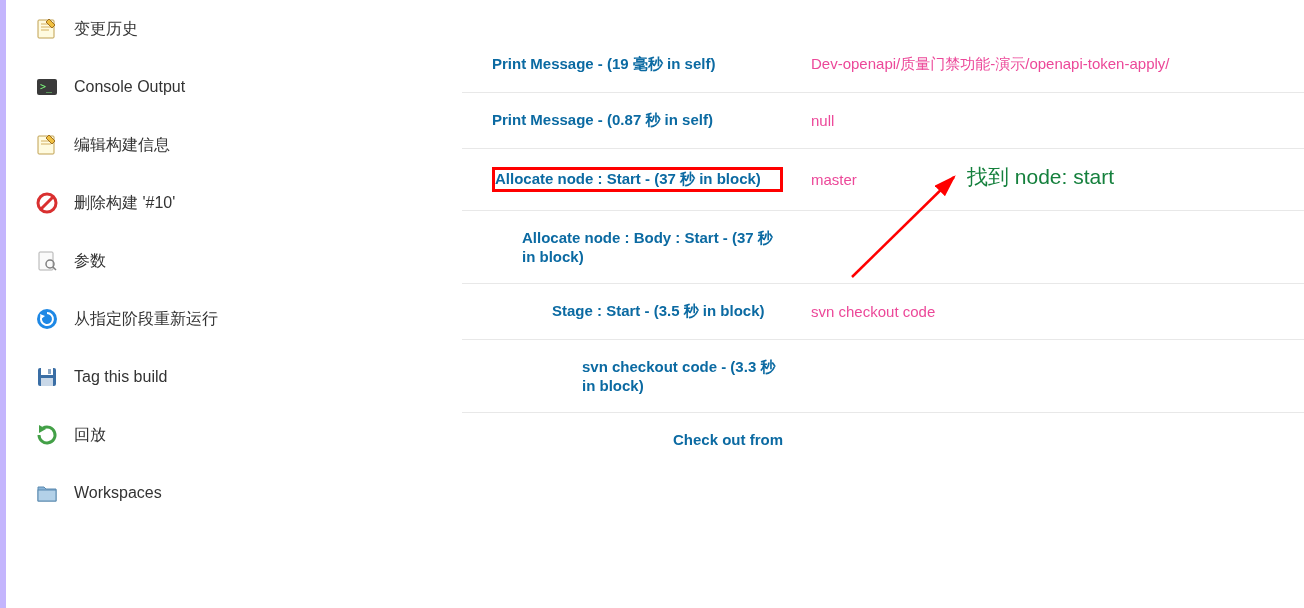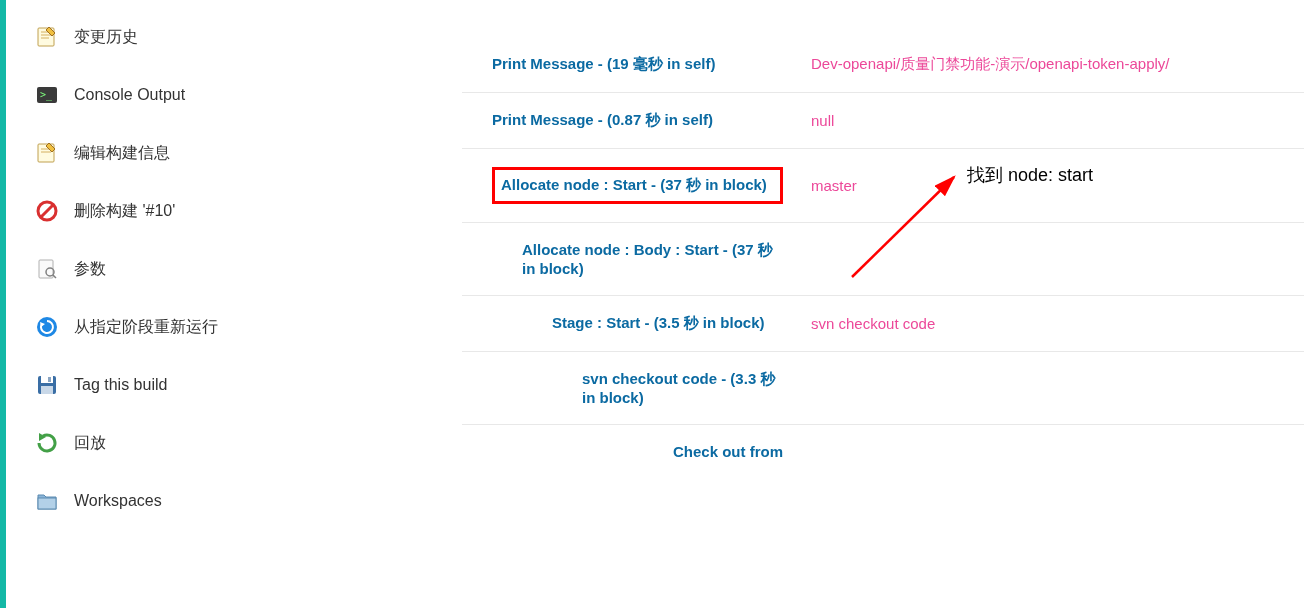--- a/index.html
+++ b/index.html
@@ -1,38 +1,38 @@
 <!DOCTYPE html>
 <html><head>
 <meta charset="utf-8">
 <style>
   * { box-sizing: border-box; margin: 0; padding: 0; }
   body { font-family: "Segoe UI", "Microsoft YaHei", Arial, sans-serif; font-size: 15px; color: #333; background: #fff; }
   .page { display: flex; width: 1304px; height: 608px; overflow: hidden; }
 
   
-  .sidebar { width: 462px; padding-top: 8px; border-left: 6px solid #14b8a6; }
+  .sidebar { width: 462px; border-left: 6px solid #c4b5fd; }
   .sidebar-item { display: flex; align-items: center; height: 58px; padding: 0 10px 0 28px; cursor: pointer; }
   .sidebar-item.active { background: #e8eff4; }
   .sidebar-item .icon { width: 26px; height: 26px; margin-right: 14px; flex-shrink: 0; display:flex; align-items:center; justify-content:center; }
   .sidebar-item .label { font-size: 16px; color: #333; }
 
   
   .main { flex: 1; position: relative; margin-top: 37px; }
   table.steps { width: 100%; border-collapse: collapse; }
   table.steps td { border-top: 1px solid #e8e8e8; padding: 18px 14px; vertical-align: middle; }
   table.steps tr:first-child td { border-top: none; }
   td.step-col { width: 335px; }
   td.arg-col { font-size: 15px; color: #ec4899; }
   a.step-link { color: #0b6aa2; font-weight: 600; text-decoration: none; cursor: pointer; font-size: 15px; display:inline-block; }
 
   
-  .red-box { border: 3px solid #ff0000; padding: 6px; }
+  .red-box { border: 3px solid #ff0000; padding: 0; }
   
-  .annotation { position: absolute; color: #000000; font-size: 18px; pointer-events: none; }
+  .annotation { position: absolute; color: #15803d; font-size: 21px; pointer-events: none; }
   .arrow-svg { position: absolute; pointer-events: none; }
 </style>
 </head>
 <body>
 
 <div class="page">
   <div class="sidebar">
     <div class="sidebar-item">
       <span class="icon">
         <svg width="24" height="24" viewBox="0 0 24 24">

